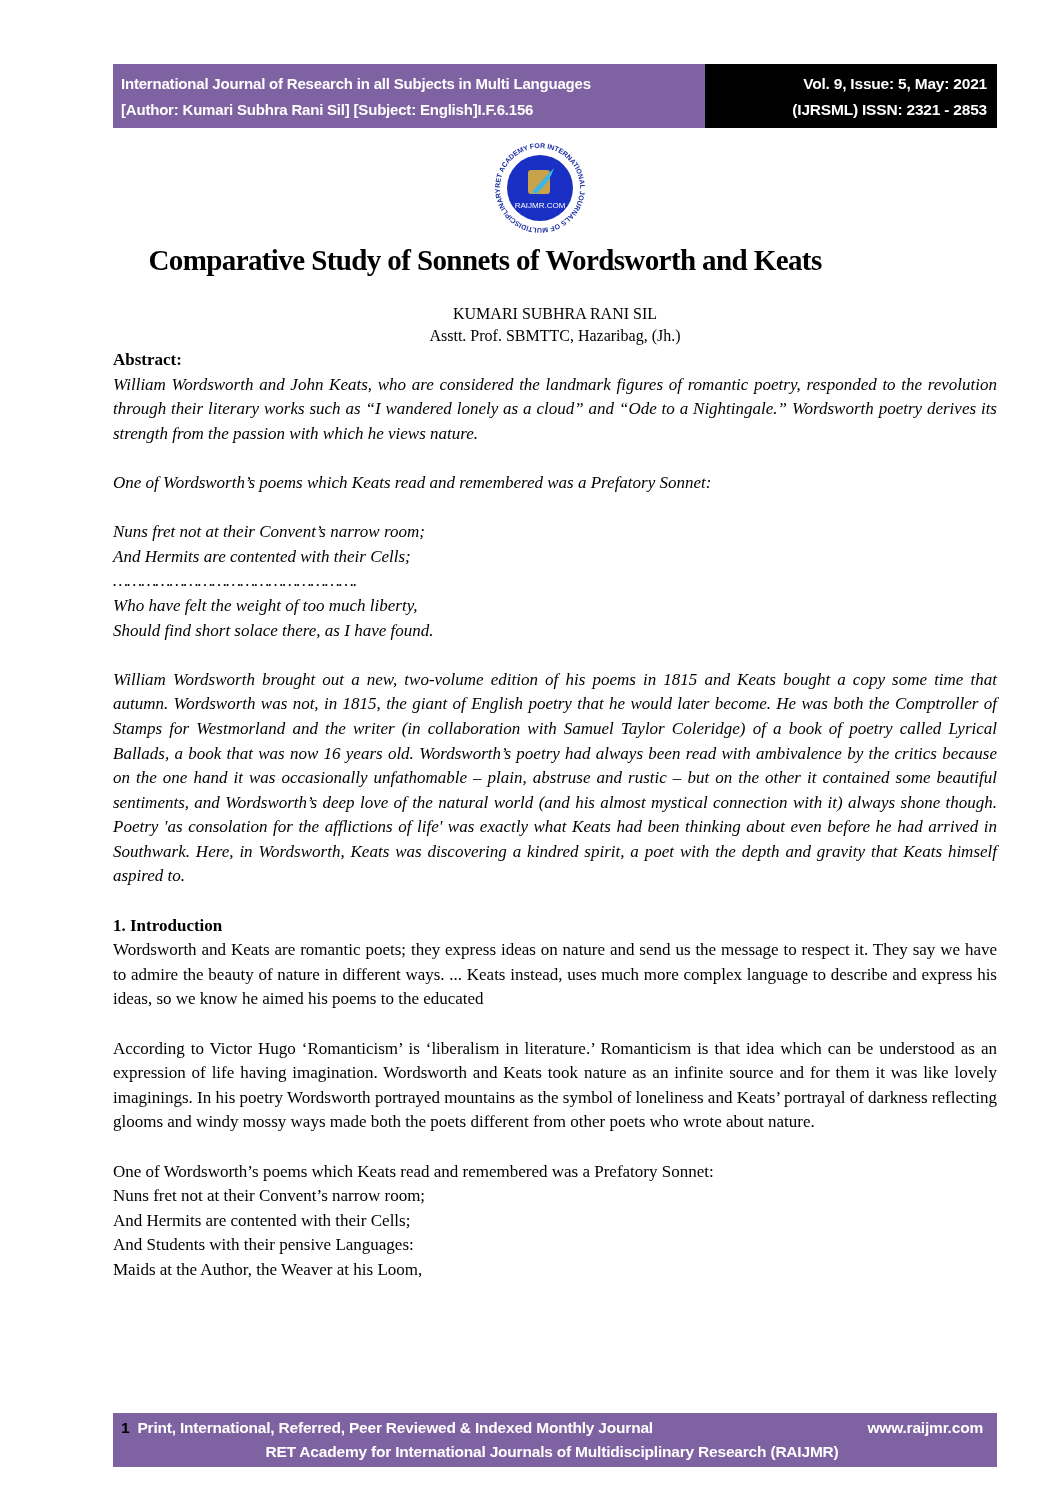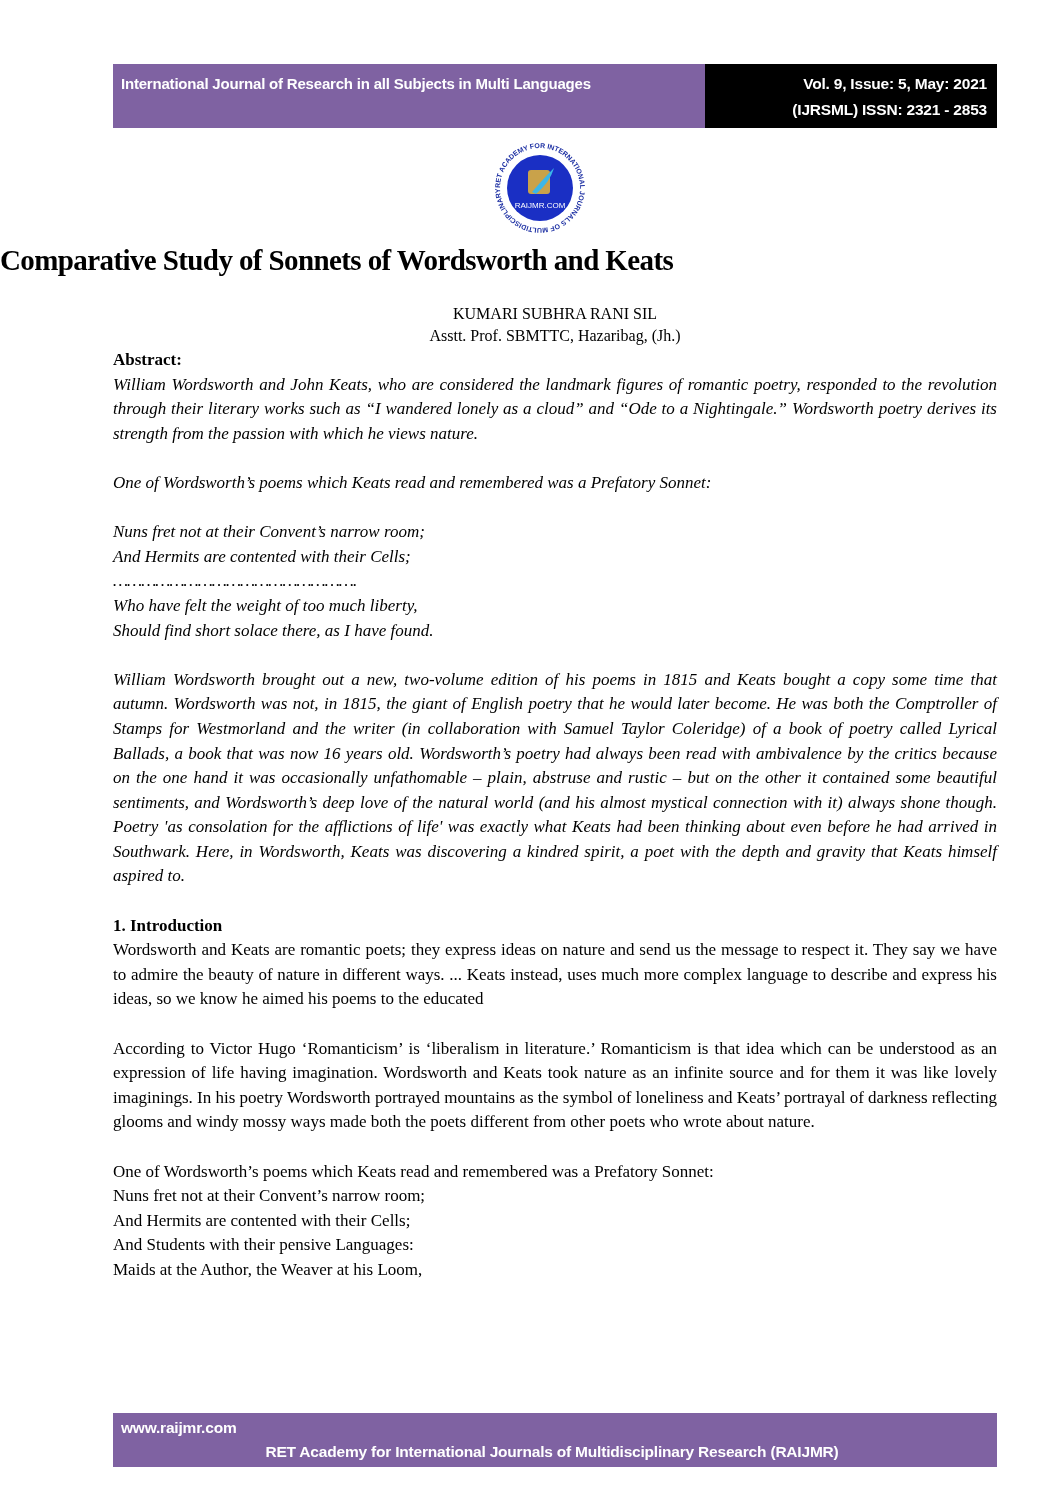--- a/index.html
+++ b/index.html
@@ -6,21 +6,21 @@
   body { width: 1058px; height: 1497px; position: relative; overflow: hidden;
          font-family: "Liberation Serif", serif; color: #000; }
   .header { position: absolute; left: 113px; top: 64px; width: 884px; height: 64px; display: flex; }
   .header-left { background: #7f62a2; width: 592px; height: 100%; color: #fff;
                  font-family: "Liberation Sans", sans-serif; font-weight: bold; font-size: 15px;
                  box-sizing: border-box; padding: 7px 0 0 8px; line-height: 26px; letter-spacing: -0.2px; }
   .header-right { background: #000; flex: 1; height: 100%; color: #fff;
                   font-family: "Liberation Sans", sans-serif; font-weight: bold; font-size: 15.5px;
                   box-sizing: border-box; padding: 7px 10px 12px 0; line-height: 26px; text-align: right; letter-spacing: -0.2px; }
   .logo { position: absolute; left: 492px; top: 140px; width: 96px; height: 96px; }
-  .title { position: absolute; left: 0; top: 244px; width: 970px; 
+  .title { position: absolute; left: 0; top: 244px; width: 970px; text-align: center;
            font-family: "Liberation Serif", serif; font-weight: bold; font-size: 29px; letter-spacing: -0.6px; }
   .author { position: absolute; left: 0; top: 303px; width: 1110px; text-align: center; font-size: 16px; line-height: 22px; }
   .content { position: absolute; left: 113px; top: 348px; width: 884px; font-size: 17px; line-height: 24.6px; }
   .content p { margin: 0; text-align: justify; }
   .it { font-style: italic; }
   .b { font-weight: bold; }
   .gap { height: 24.6px; }
   .footer { position: absolute; left: 113px; top: 1413px; width: 884px; height: 54px; background: #7f62a2;
             font-family: "Liberation Sans", sans-serif; font-weight: bold; font-size: 15.5px; color: #fff;
             box-sizing: border-box; padding: 3px 14px 0 8px; line-height: 24px; letter-spacing: -0.2px; }
@@ -28,20 +28,21 @@
   .page-num { color: #000; margin-right: 8px; }
   .footer-row2 { text-align: center; }
   .dots { letter-spacing: -1px; }
 </style>
 </head>
 <body>
 
 <div class="header">
   <div class="header-left">
     <div>International Journal of Research in all Subjects in Multi Languages</div>
+    <div>[Author: Kumari Subhra Rani Sil] [Subject: English]I.F.6.156</div>
   </div>
   <div class="header-right">
     <div>Vol. 9, Issue: 5, May: 2021</div>
     <div>(IJRSML) ISSN: 2321 - 2853</div>
   </div>
 </div>
 
 <div class="logo">
   <svg width="96" height="96" viewBox="0 0 96 96">
     <defs>
@@ -86,16 +87,19 @@
   <div class="gap"></div>
   <p>One of Wordsworth’s poems which Keats read and remembered was a Prefatory Sonnet:</p>
   <p>Nuns fret not at their Convent’s narrow room;</p>
   <p>And Hermits are contented with their Cells;</p>
   <p>And Students with their pensive Languages:</p>
   <p>Maids at the Author, the Weaver at his Loom,</p>
 </div>
 
 <div class="footer">
   <div class="footer-row1">
+    <div>
+      <span class="page-num">1</span><span>Print, International, Referred, Peer Reviewed &amp; Indexed Monthly Journal</span>
+    </div>
     <span>www.raijmr.com</span>
   </div>
   <div class="footer-row2">RET Academy for International Journals of Multidisciplinary Research (RAIJMR)</div>
 </div>
 
 </body></html>

